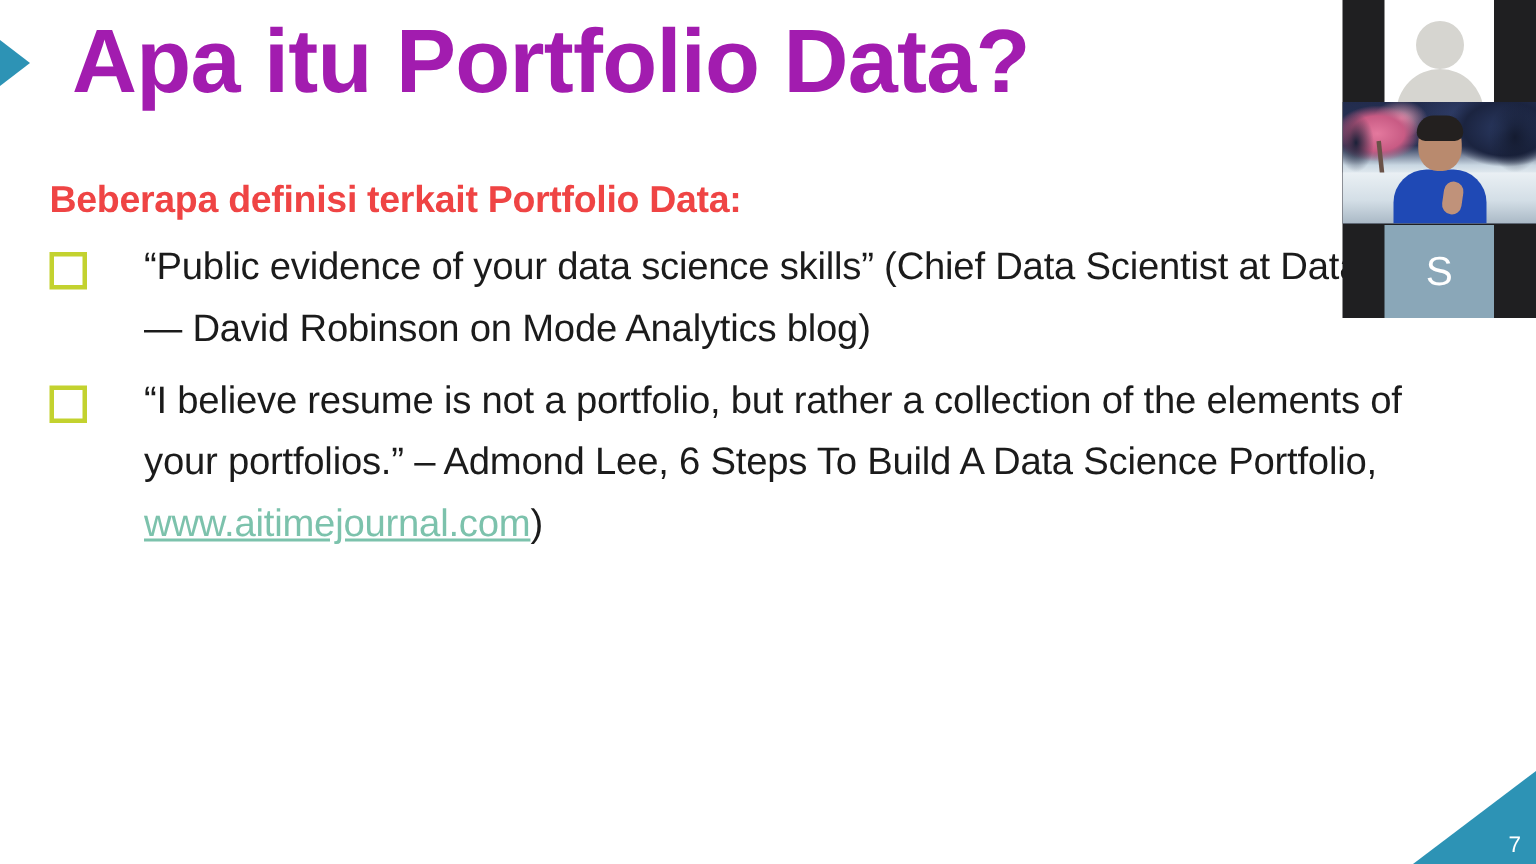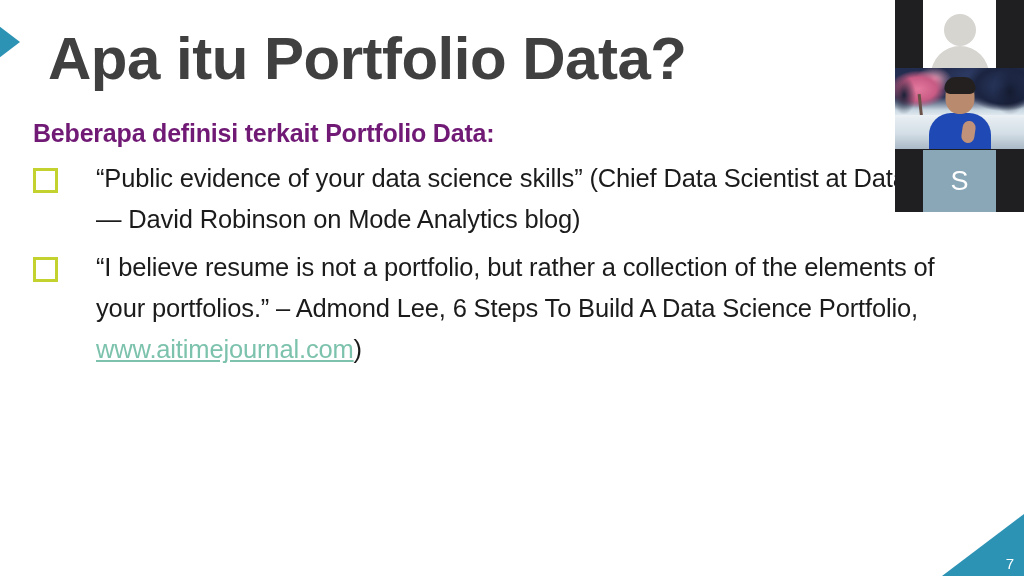--- a/index.html
+++ b/index.html
@@ -27,43 +27,43 @@
     width: 0;
     height: 0;
     border-top: 26px solid transparent;
     border-bottom: 26px solid transparent;
     border-left: 34px solid #2d93b5;
   }
 
   .slide-title {
     position: absolute;
     left: 48px;
-    top: 24px;
+    top: 6px;
     width: 840px;
     font-family: "Liberation Sans", sans-serif;
     font-size: 60px;
     font-weight: 700;
     letter-spacing: -0.5px;
-    color: #404040;
+    color: #a21caf;
     line-height: 1.18;
     white-space: nowrap;
   }
 
   
   .body-block {
     position: absolute;
     left: 33px;
     top: 118px;
     width: 950px;
   }
 
   .lead-line {
     font-size: 25px;
     font-weight: 700;
-    color: #701a75;
+    color: #ef4444;
     line-height: 1.2;
     letter-spacing: -0.2px;
     margin: 0 0 10px 0;
   }
 
   .bullet-row {
     display: flex;
     align-items: flex-start;
     margin: 0 0 6px 0;
   }

